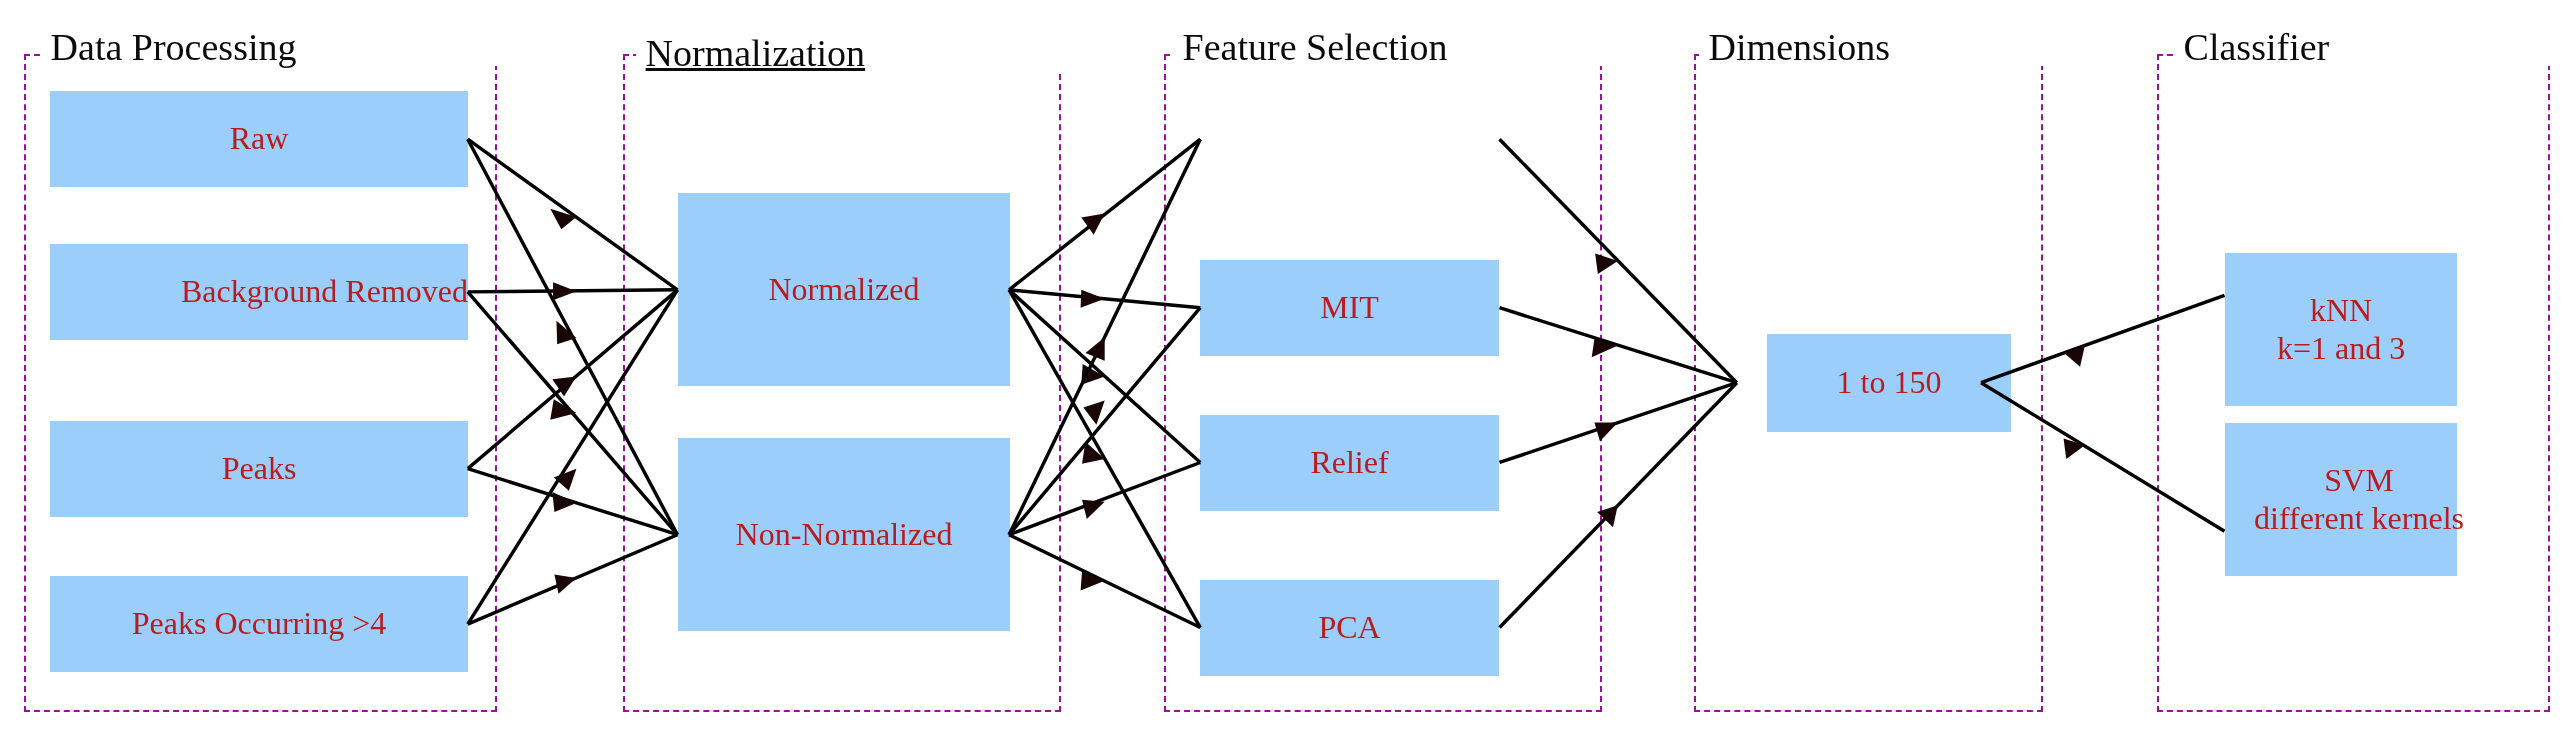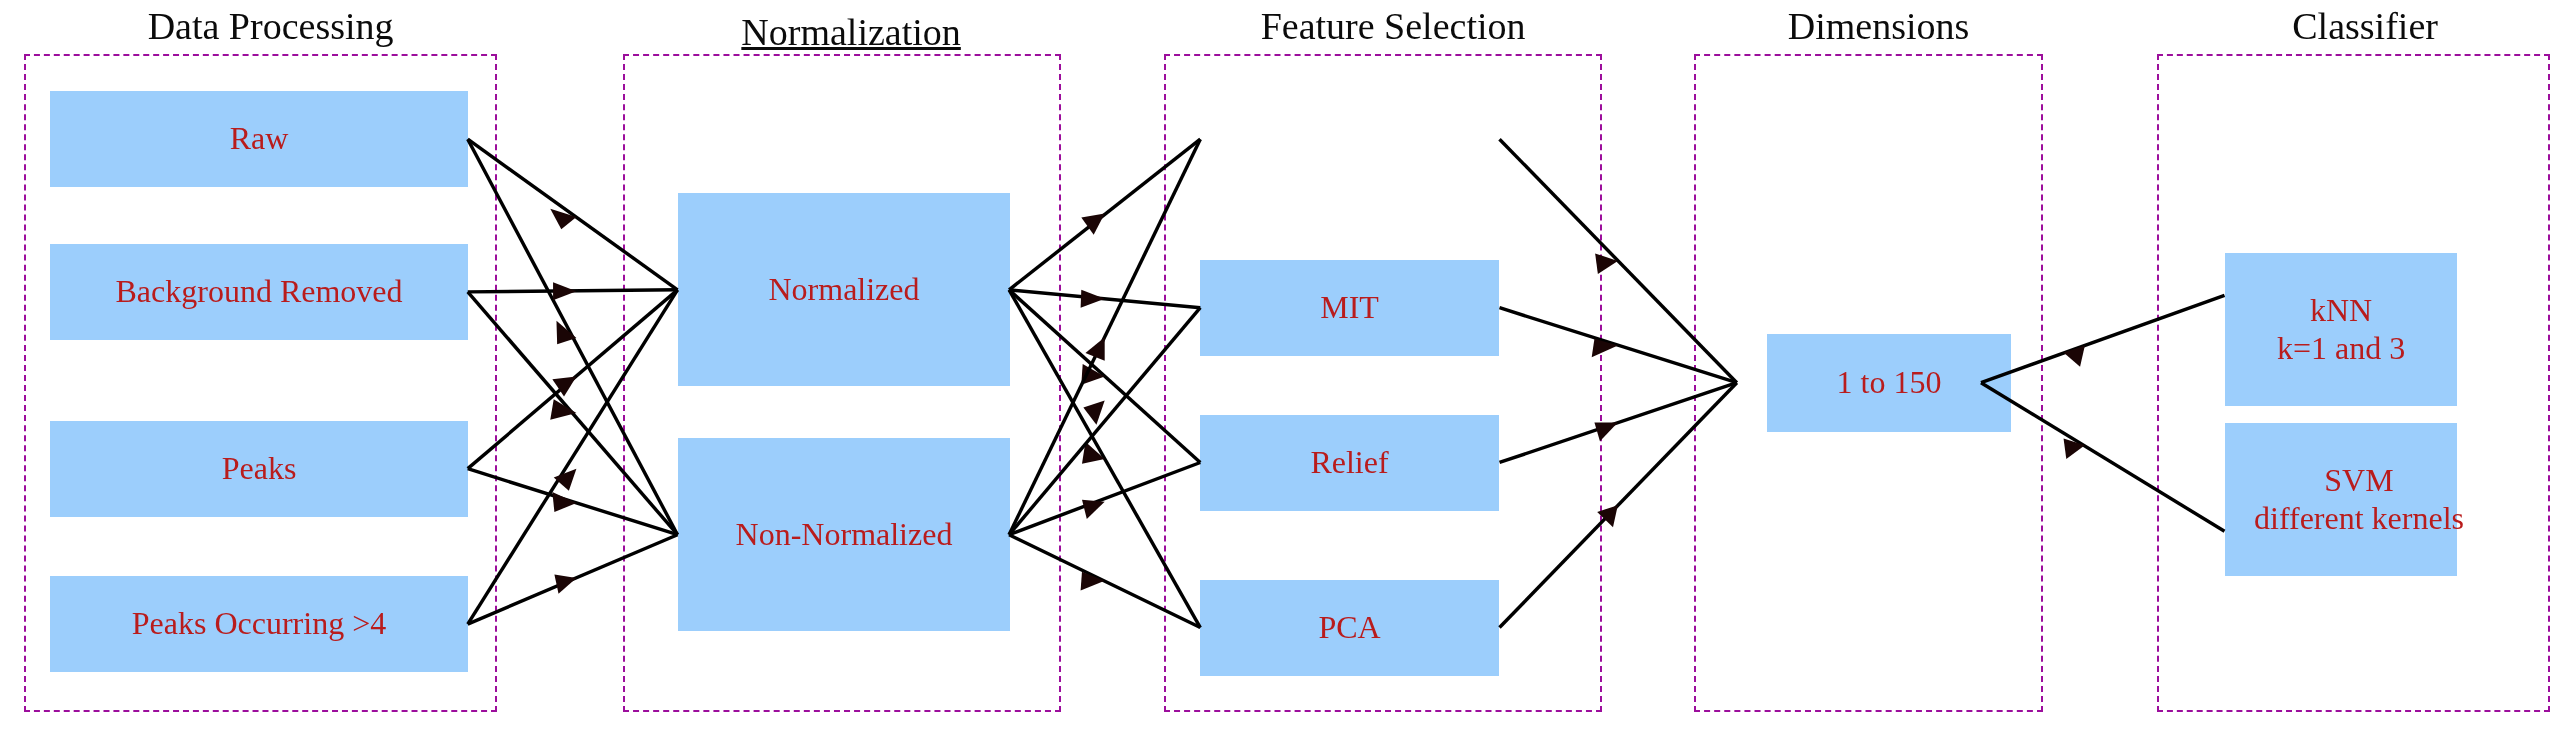--- a/index.html
+++ b/index.html
@@ -15,22 +15,22 @@
     background:transparent;
   }
   .group-title{
     position:absolute;
     background:#ffffff;
     font-size:38px;
     line-height:1;
     color:#0b0b0b;
     white-space:nowrap;
     padding:0 9.6px;
-    text-align:center;
     z-index:6;
+    margin-top:21px;
   }
   .node{
     position:absolute;
     background:#9ccefc;
     color:#b91c1c;
     display:flex;
     align-items:center;
     justify-content:center;
     text-align:center;
     font-size:32px;
@@ -52,21 +52,21 @@
 
 <div id="root">
 
   <div class="group" style="left:24px;top:54px;width:473px;height:658px;"></div>
   <div class="group-title" style="left:41px;top:6.9px;width:440px;">Data Processing</div>
 
   <div class="node" style="left:50px;top:91px;width:418px;height:96px;">
     <span>Raw</span>
   </div>
 
-  <div class="node" style="left:50px;top:244px;width:418px;height:96px;">
+  <div class="node" style="left:50px;top:244px;width:418px;height:96px;justify-content:flex-end;">
     <span>Background Removed</span>
   </div>
 
   <div class="node" style="left:50px;top:421px;width:418px;height:96px;">
     <span>Peaks</span>
   </div>
 
   <div class="node" style="left:50px;top:576px;width:418px;height:96px;">
     <span>Peaks Occurring &gt;4</span>
   </div>

